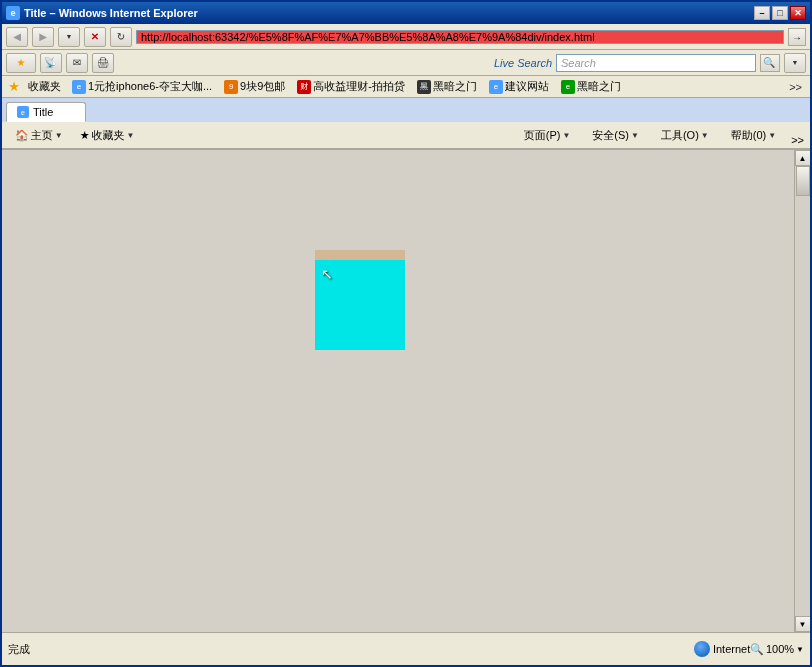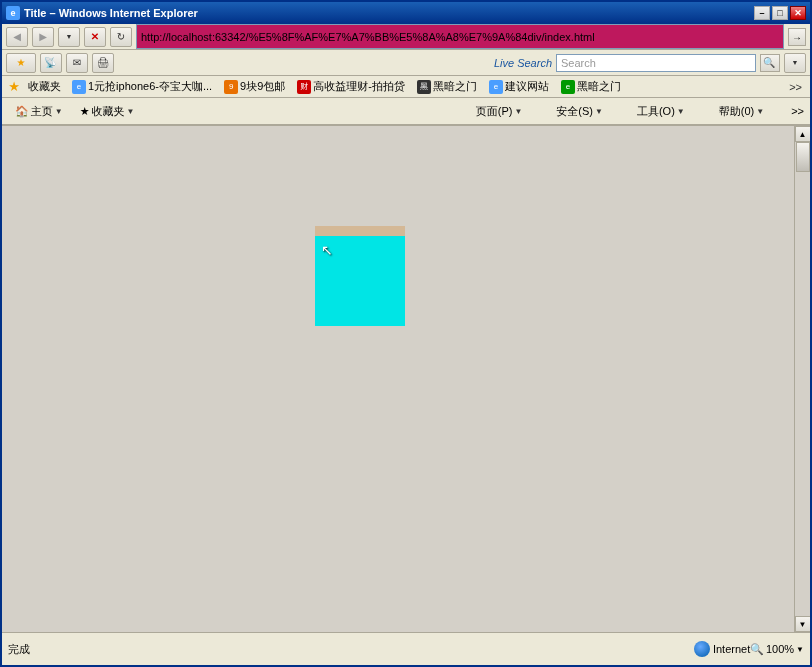--- a/index.html
+++ b/index.html
@@ -97,23 +97,23 @@
       border: 1px solid #aca899;
       border-radius: 2px;
       display: flex; align-items: center; justify-content: center;
       cursor: pointer;
       font-size: 10px;
       color: #333;
     }
     .nav-btn.disabled { color: #999; }
     .address-field {
       flex: 1;
-      height: 25px;
+      height: 14px;
       border: 1px solid #7f9db9;
-      background: #be185d;
+      background: #ef4444;
       padding: 1px 4px;
       font-size: 11px;
       display: flex;
       align-items: center;
       overflow: hidden;
     }
     .address-text { font-size: 11px; color: #000; white-space: nowrap; overflow: hidden; }
     .go-btn {
       width: 18px;
       height: 18px;
@@ -240,21 +240,21 @@
       height: 28px;
       display: flex;
       align-items: center;
       padding: 0 6px;
       gap: 4px;
       border-bottom: 2px solid #aca899;
       flex-shrink: 0;
       justify-content: space-between;
     }
     .nav-toolbar-left { display: flex; align-items: center; gap: 3px; }
-    .nav-toolbar-right { display: flex; align-items: center; gap: 20px; font-size: 11px; }
+    .nav-toolbar-right { display: flex; align-items: flex-end; gap: 8px; font-size: 11px; }
     .toolbar-btn {
       display: flex; align-items: center; gap: 2px;
       padding: 2px 6px;
       background: transparent;
       border: 1px solid transparent;
       cursor: pointer;
       font-size: 11px;
       border-radius: 2px;
     }
     .toolbar-btn .arrow { font-size: 8px; color: #333; }
@@ -399,21 +399,21 @@
   </div>
 
   <div class="search-bar">
     <div class="nav-btn" style="width:30px; font-size:10px; color:#f0a000;">★</div>
     <div class="nav-btn" style="font-size:10px;">📡</div>
     <div class="nav-btn" style="font-size:10px;">✉</div>
     <div class="nav-btn" style="font-size:10px;">🖨</div>
     <span style="flex:1"></span>
     <span class="live-logo">Live Search</span>
     <div class="search-field">
-      <span style="color:#999;">Search</span>
+      <span style="color:#999;font-style:italic;">Search</span>
     </div>
     <div class="search-go-btn">🔍</div>
     <div class="nav-btn" style="font-size:7px;">▼</div>
   </div>
 
   <div class="favorites-bar">
     <div class="fav-star">★</div>
     <span class="fav-label">收藏夹</span>
     <div class="fav-item">
       <div class="fav-item-icon">e</div>
@@ -435,20 +435,26 @@
       <div class="fav-item-icon">e</div>
       <span>建议网站</span>
     </div>
     <div class="fav-item">
       <div class="fav-item-icon" style="background:#009900;">e</div>
       <span>黑暗之门</span>
     </div>
     <span class="fav-more">&gt;&gt;</span>
   </div>
 
+  <div class="tab-bar">
+    <div class="tab active">
+      <div class="fav-item-icon" style="width:12px;height:12px;font-size:7px;">e</div>
+      <span>Title</span>
+    </div>
+  </div>
 
   <div class="nav-toolbar">
     <div class="nav-toolbar-left">
       <div class="toolbar-btn">
         <span>🏠</span>
         <span>主页</span>
         <span class="arrow">▼</span>
       </div>
       <div class="toolbar-btn">
         <span>★</span>

